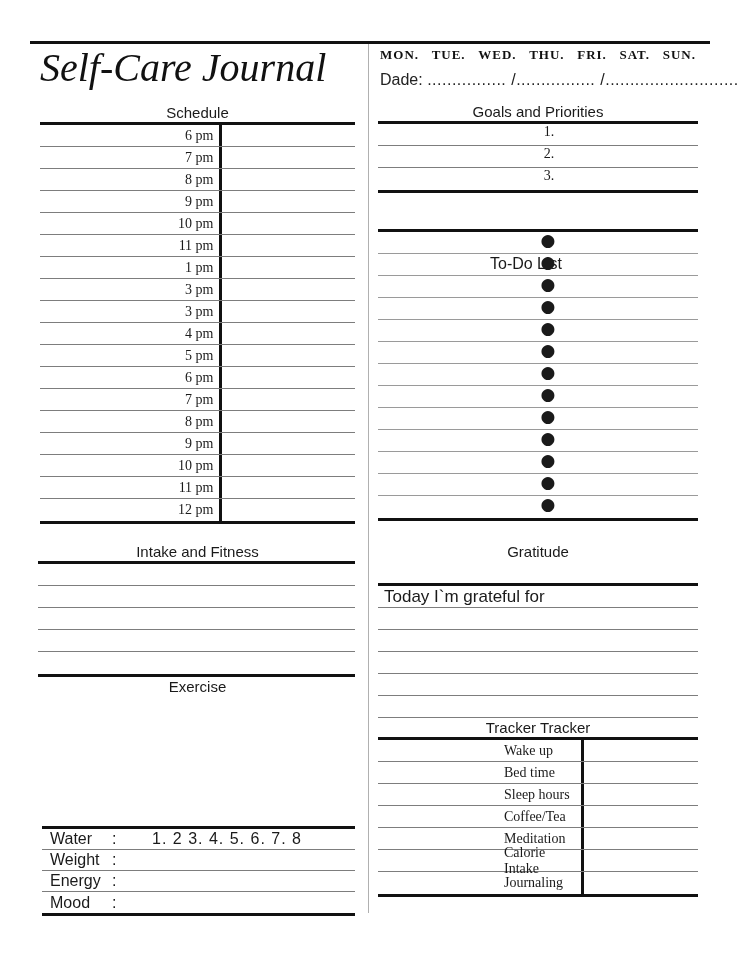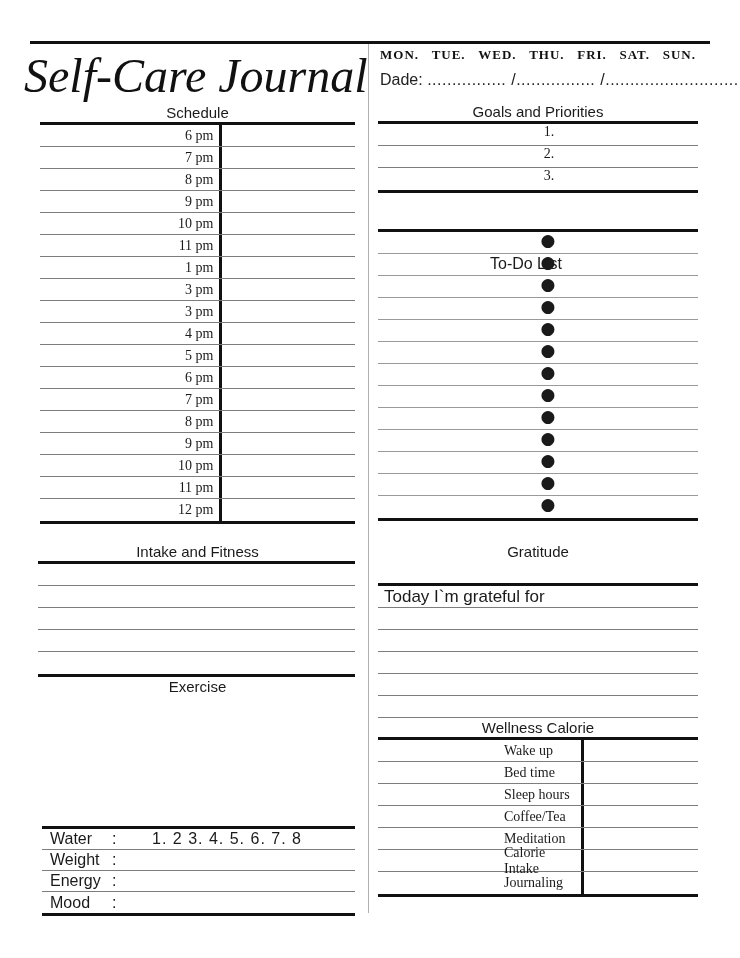--- a/index.html
+++ b/index.html
@@ -6,22 +6,22 @@
   #page{position:relative;width:740px;height:958px;background:#fff;color:#1a1a1a;
         font-family:"Liberation Sans",sans-serif;overflow:hidden;}
 
   .abs{position:absolute;}
   .thick-rule{background:#111;height:3px;}
 
   
   #col-divider{left:368px;top:44px;width:1px;height:869px;background:#b0b0b0;}
 
   
-  #page-title{left:24px;top:42px;width:320px;font-family:"Liberation Serif",serif;
-              font-style:italic;font-size:48px;line-height:52px;white-space:nowrap;color:#111;margin-top:8px;}
+  #page-title{left:40px;top:42px;width:320px;font-family:"Liberation Serif",serif;
+              font-style:italic;font-size:40px;line-height:52px;white-space:nowrap;color:#111;}
 
   
   .sec-h{font-size:15px;line-height:19px;text-align:center;color:#1a1a1a;}
 
   
   .ruled{box-sizing:border-box;border-top:3px solid #111;border-bottom:3px solid #111;}
   .row22{box-sizing:border-box;height:22px;border-bottom:1px solid #7d7d7d;display:flex;align-items:center;flex-direction:column;}
   .row22:last-child{border-bottom:none;}
 
   
@@ -283,21 +283,21 @@
 
     <div class="grat-row"></div>
         <div class="grat-row"></div>
         <div class="grat-row"></div>
         <div class="grat-row"></div>
         <div class="grat-row"></div>
         <div class="grat-row"></div>
       </div>
   </div>
 
-  <div class="abs sec-h" style="left:378px;top:718px;width:320px;">Wellness Calorie</div>
+  <div class="abs sec-h" style="left:378px;top:718px;width:320px;">Tracker Tracker</div>
 
   <div class="abs ruled" id="wellness-table">
 
   <div class="row22">
       <div class="well-label">Wake up</div>
       <div class="well-cell"></div>
     </div>
       <div class="row22">
       <div class="well-label">Bed time</div>
       <div class="well-cell"></div>

